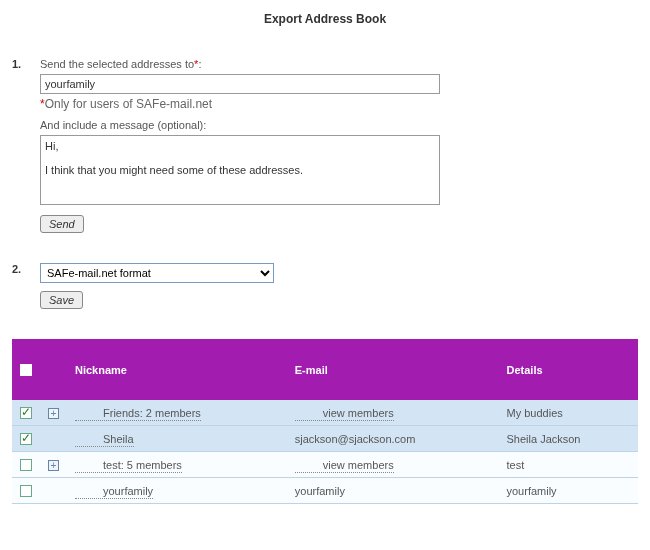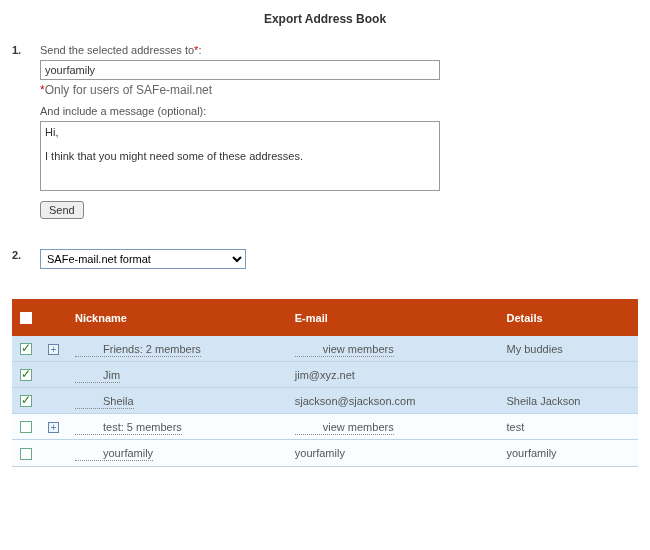--- a/index.html
+++ b/index.html
@@ -8,21 +8,21 @@
     font-size: 11px;
     color: #555;
     margin: 0;
     padding: 12px;
     width: 650px;
   }
   .title {
     text-align: center;
     font-weight: bold;
     color: #333;
-    margin-bottom: 18px;
+    margin-bottom: 32px;
     font-size: 12px;
   }
   .step {
     display: flex;
     margin-bottom: 30px;
   }
   .step-num {
     width: 28px;
     font-weight: bold;
     color: #333;
@@ -45,50 +45,51 @@
     height: 70px;
     padding: 4px;
     border: 1px solid #999;
     font-family: Verdana, Arial, sans-serif;
     font-size: 11px;
     color: #333;
     resize: none;
     overflow-y: scroll;
   }
   select.fmt {
-    width: 206px;
+    width: 234px;
     padding: 2px;
     border: 1px solid #7a9bbf;
     font-family: inherit;
     font-size: 11px;
     background: #fff;
   }
   button.action {
     margin-top: 8px;
     padding: 2px 8px;
     border: 1px solid #888;
     border-radius: 3px;
     background: #eee;
     font-family: inherit;
     font-size: 11px;
     color: #333;
     cursor: pointer;
+    font-style: italic;
   }
 
   table.addr {
     width: 100%;
     border-collapse: collapse;
     margin-top: 18px;
   }
   table.addr thead th {
-    background: #c2410c;
+    background: #a21caf;
     color: #fff;
     text-align: left;
     font-weight: bold;
-    padding: 12px 8px;
+    padding: 24px 8px;
     font-size: 11px;
   }
   table.addr thead th.chkcol { width: 22px; }
   table.addr thead th.expcol { width: 18px; padding-left:0; padding-right:0; }
   table.addr tbody td {
     padding: 6px 8px;
     border-bottom: 1px solid #bcd4e6;
     vertical-align: middle;
   }
   table.addr tbody tr.sel { background: #d3e5f4; }
@@ -154,20 +155,23 @@
     </div>
   </div>
 </div>
 
 <div class="step">
   <div class="step-num">2.</div>
   <div class="step-body">
     <select class="fmt">
       <option>SAFe-mail.net format</option>
     </select>
+    <div>
+      <button class="action">Save</button>
+    </div>
   </div>
 </div>
 
 <table class="addr">
   <thead>
     <tr>
       <th class="chkcol"><span class="chk"></span></th>
       <th class="expcol"></th>
       <th>Nickname</th>
       <th>E-mail</th>
@@ -178,27 +182,20 @@
       <tr class="sel">
         <td class="chkcell"><span class="chk on"></span></td>
         <td class="expcell"><span class="expand">+</span></td>
         <td><a class="nick" href="#">Friends: 2 members</a></td>
         <td><a class="email-link" href="#">view members</a> </td>
         <td>My buddies</td>
       </tr>
       <tr class="sel">
         <td class="chkcell"><span class="chk on"></span></td>
         <td class="expcell"></td>
-        <td><a class="nick" href="#">Jim</a></td>
-        <td>jim@xyz.net</td>
-        <td></td>
-      </tr>
-      <tr class="sel">
-        <td class="chkcell"><span class="chk on"></span></td>
-        <td class="expcell"></td>
         <td><a class="nick" href="#">Sheila</a></td>
         <td>sjackson@sjackson.com</td>
         <td>Sheila Jackson</td>
       </tr>
       <tr class="unsel">
         <td class="chkcell"><span class="chk"></span></td>
         <td class="expcell"><span class="expand">+</span></td>
         <td><a class="nick" href="#">test: 5 members</a></td>
         <td><a class="email-link" href="#">view members</a> </td>
         <td>test</td>

